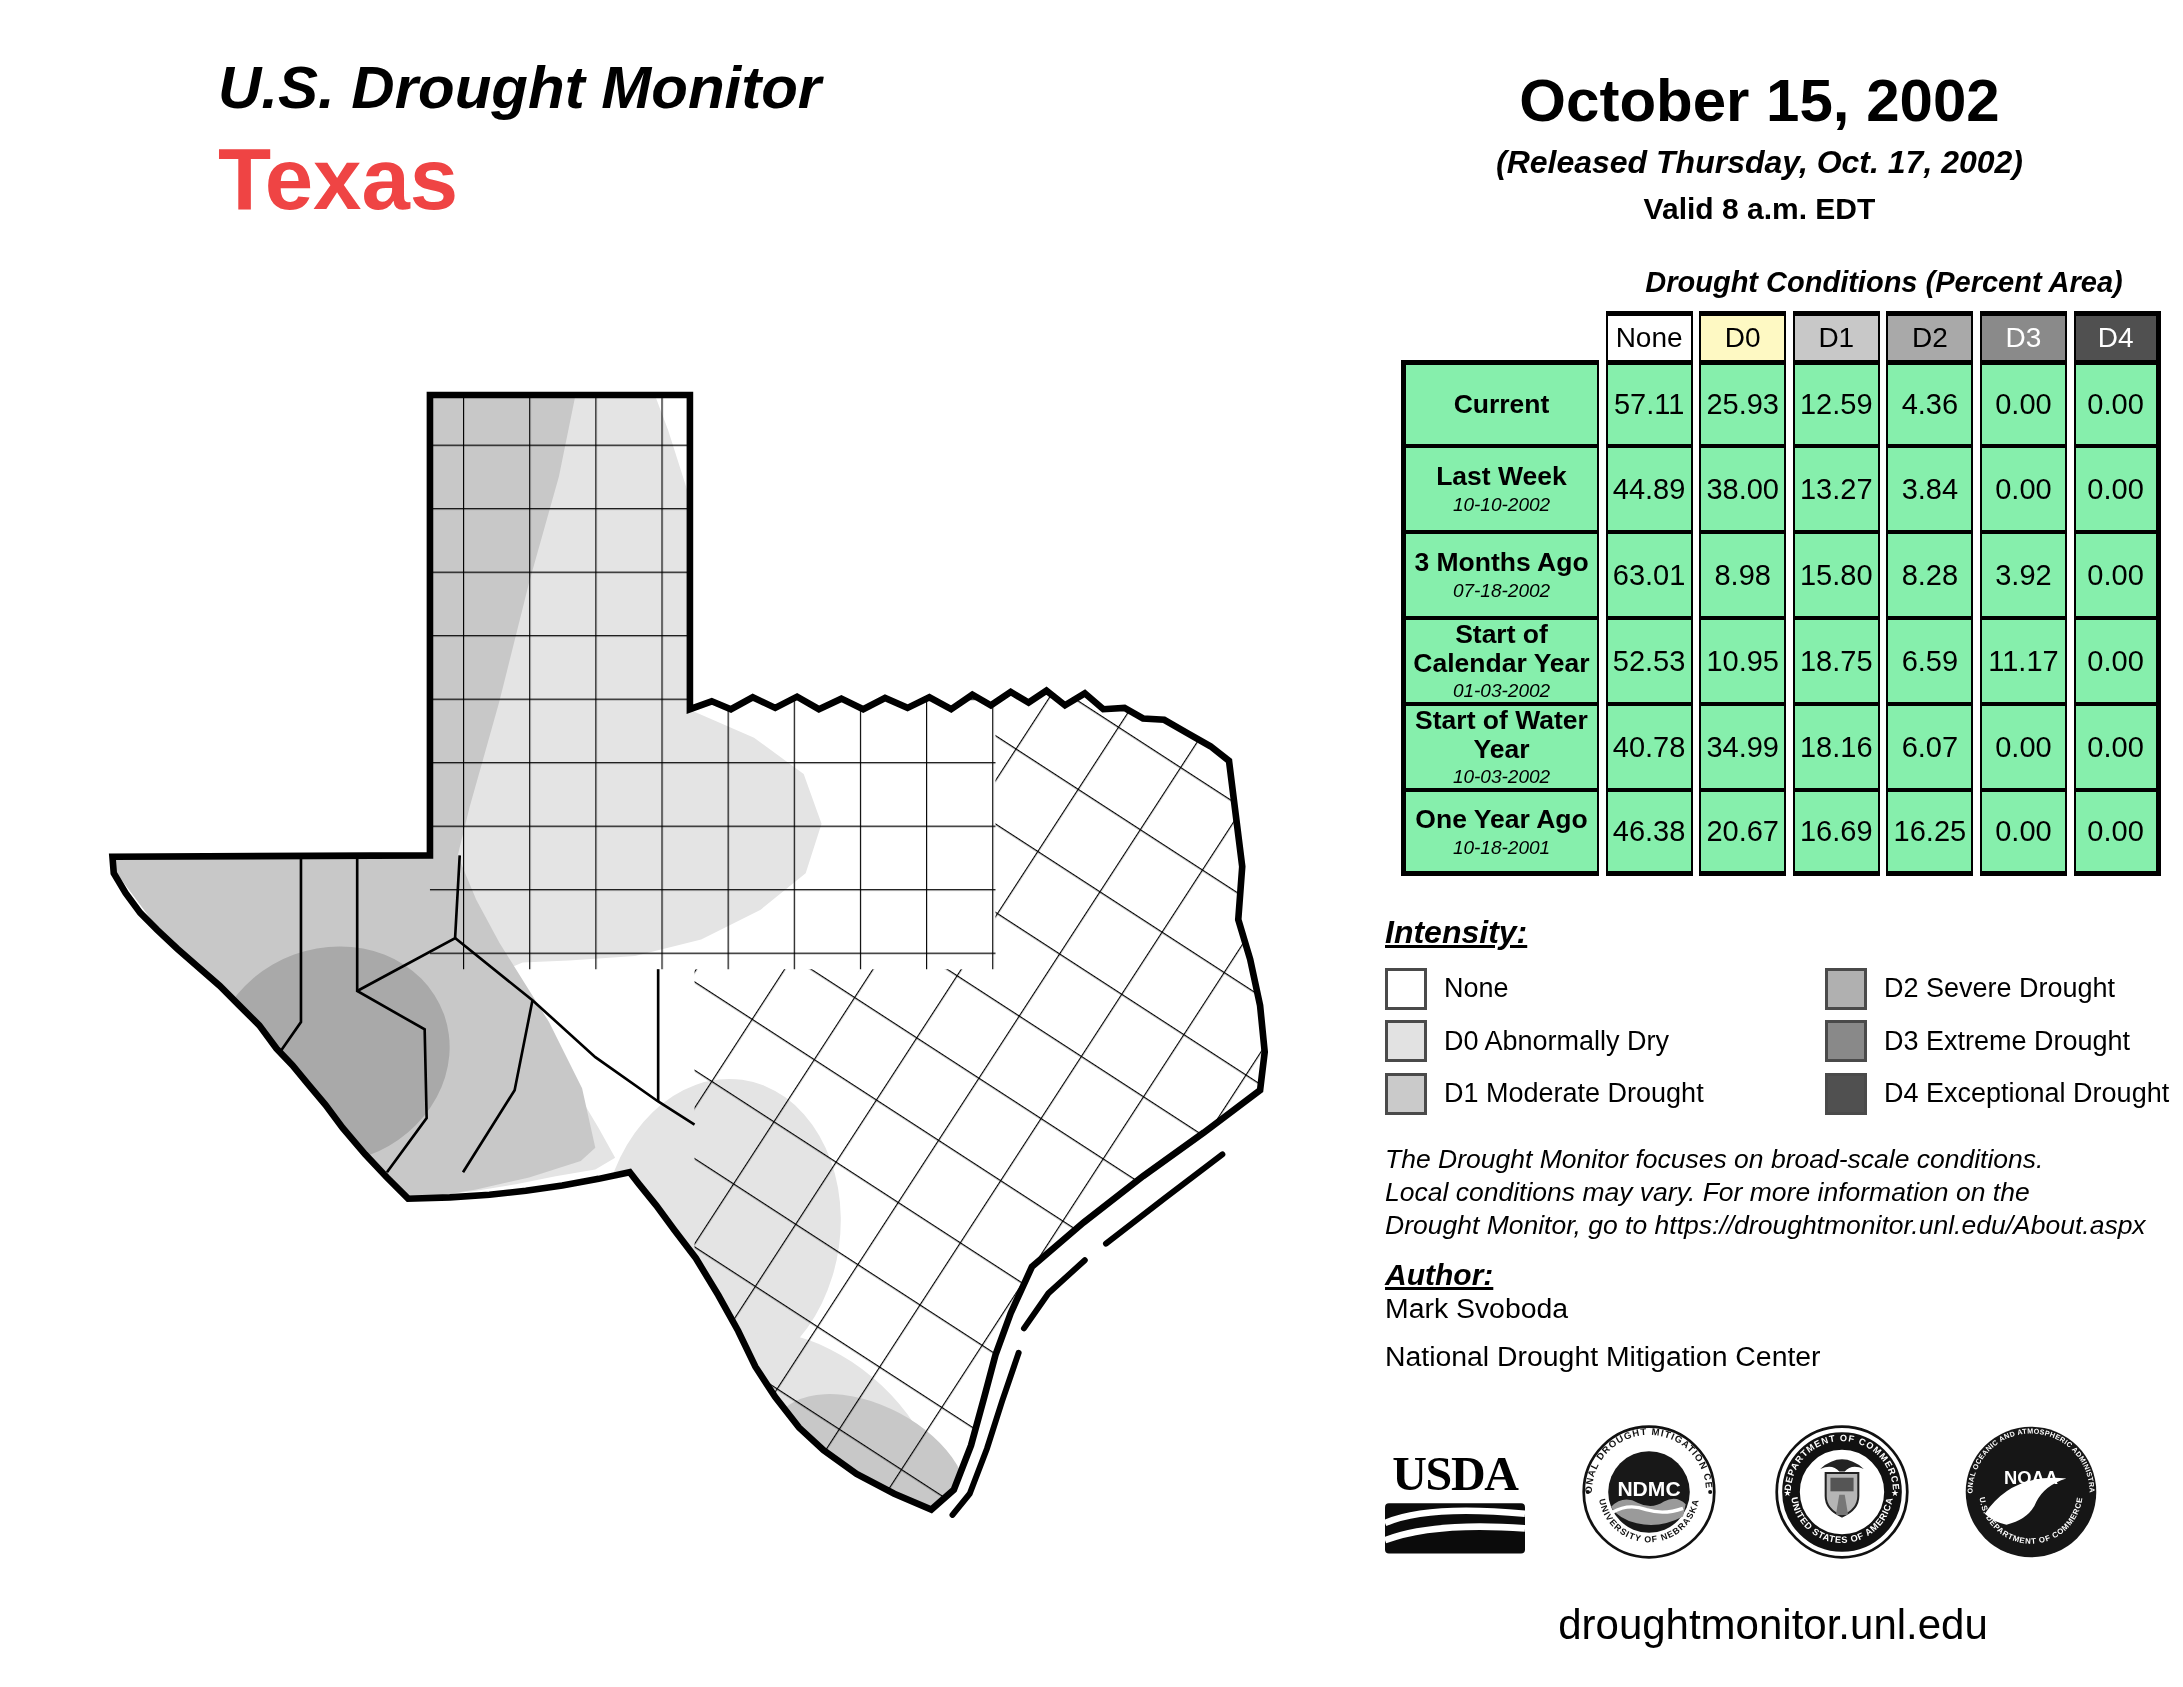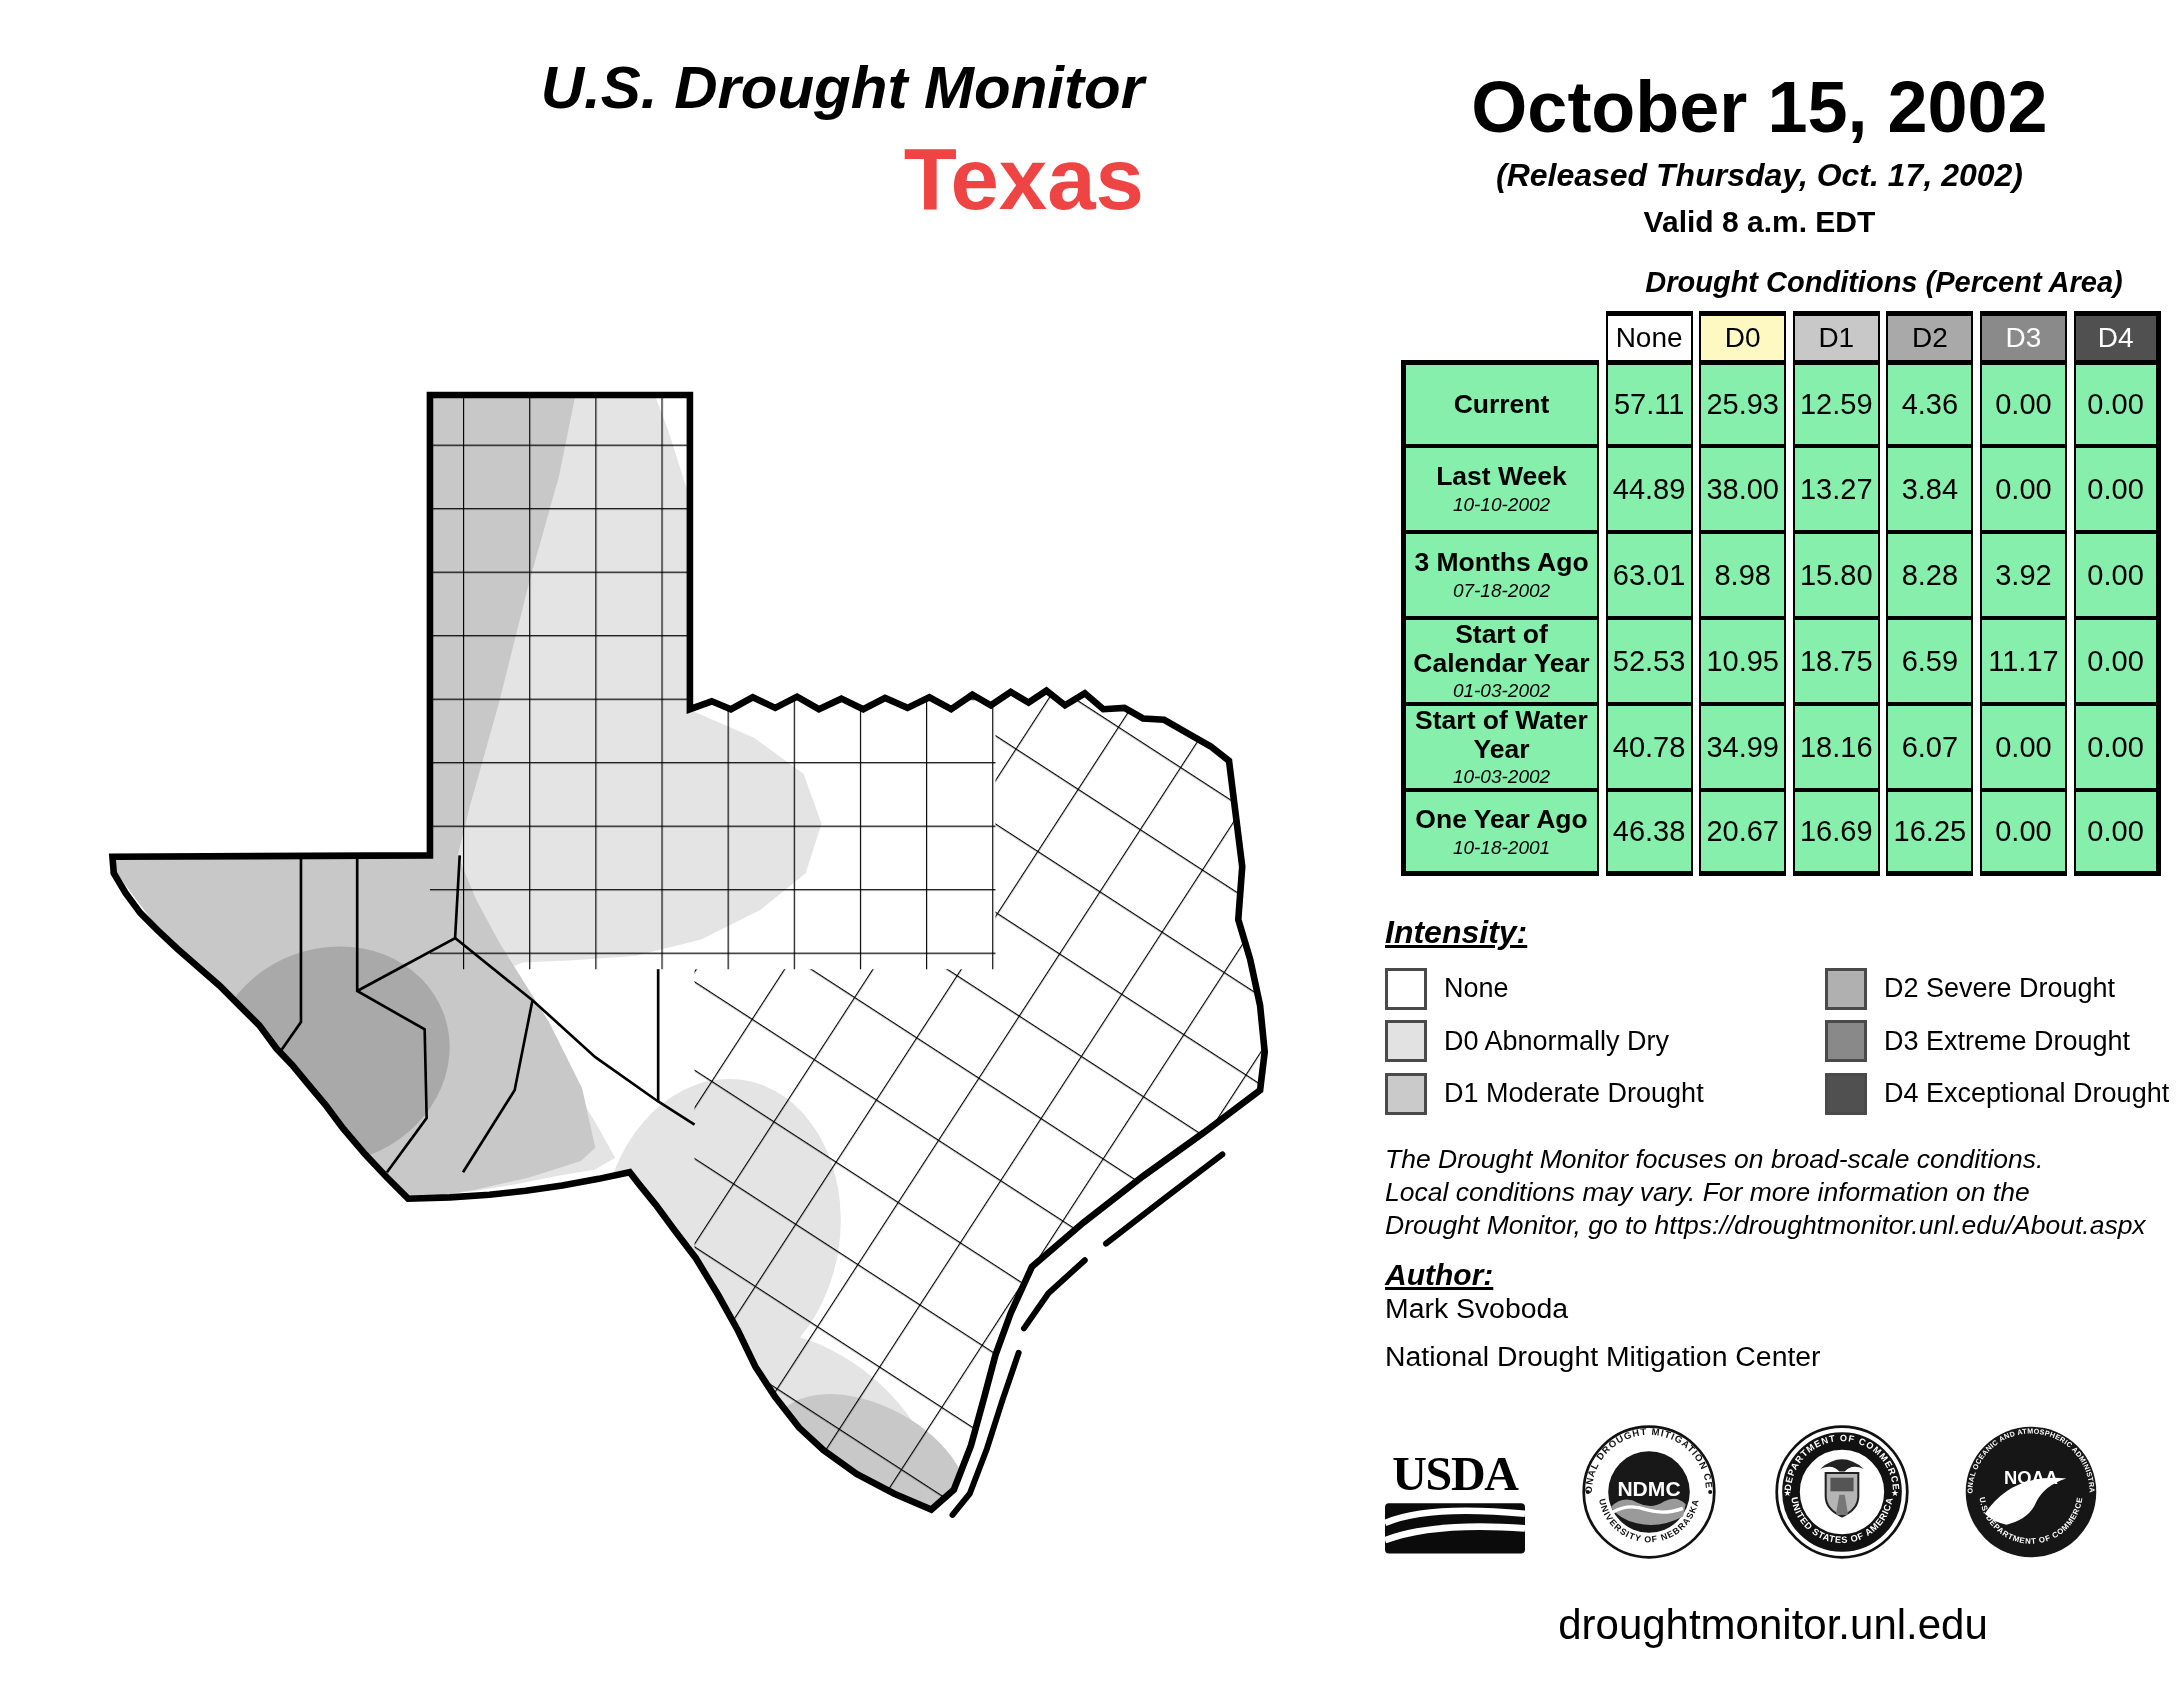--- a/index.html
+++ b/index.html
@@ -1,26 +1,26 @@
 <!DOCTYPE html>
 <html style="font-size:10.6px"><head>
 <meta charset="utf-8">
 <style>
   html,body{margin:0;padding:0;background:#fff;width:2183px;height:1687px;
     font-family:"Liberation Sans", sans-serif;}
   .page{position:relative;width:2183px;height:1687px;background:#fff;overflow:hidden;}
 
   
-  .map-titles{position:absolute;left:218px;top:53px;width:926px;text-align:right;}
+  .map-titles{position:absolute;left:218px;top:53px;width:926px;text-align:left;}
   .usdm-title{font-size:60px;font-weight:bold;font-style:italic;color:#000;}
   .state-title{font-size:87px;font-weight:bold;color:#ef4444;margin-top:6.6px;}
 
   
   .date-block{position:absolute;left:1409px;top:66px;width:701px;text-align:center;color:#000;}
-  .date-main{font-size:72px;font-weight:bold;}
+  .date-main{font-size:60px;font-weight:bold;}
   .date-released{font-size:32px;font-weight:bold;font-style:italic;margin-top:9.3px;}
   .date-valid{font-size:30px;font-weight:bold;margin-top:10.6px;}
 
   
   .conditions{position:absolute;left:1401px;top:266px;width:761px;}
   .table-title{font-size:29px;font-style:italic;font-weight:bold;text-align:center;
     padding-left:205px;}
   .grid{display:grid;grid-template-columns:198px repeat(6,87px);column-gap:6.6px;
     row-gap:0;margin-top:12px;}
   .cell{box-sizing:border-box;display:flex;align-items:center;justify-content:center;}

